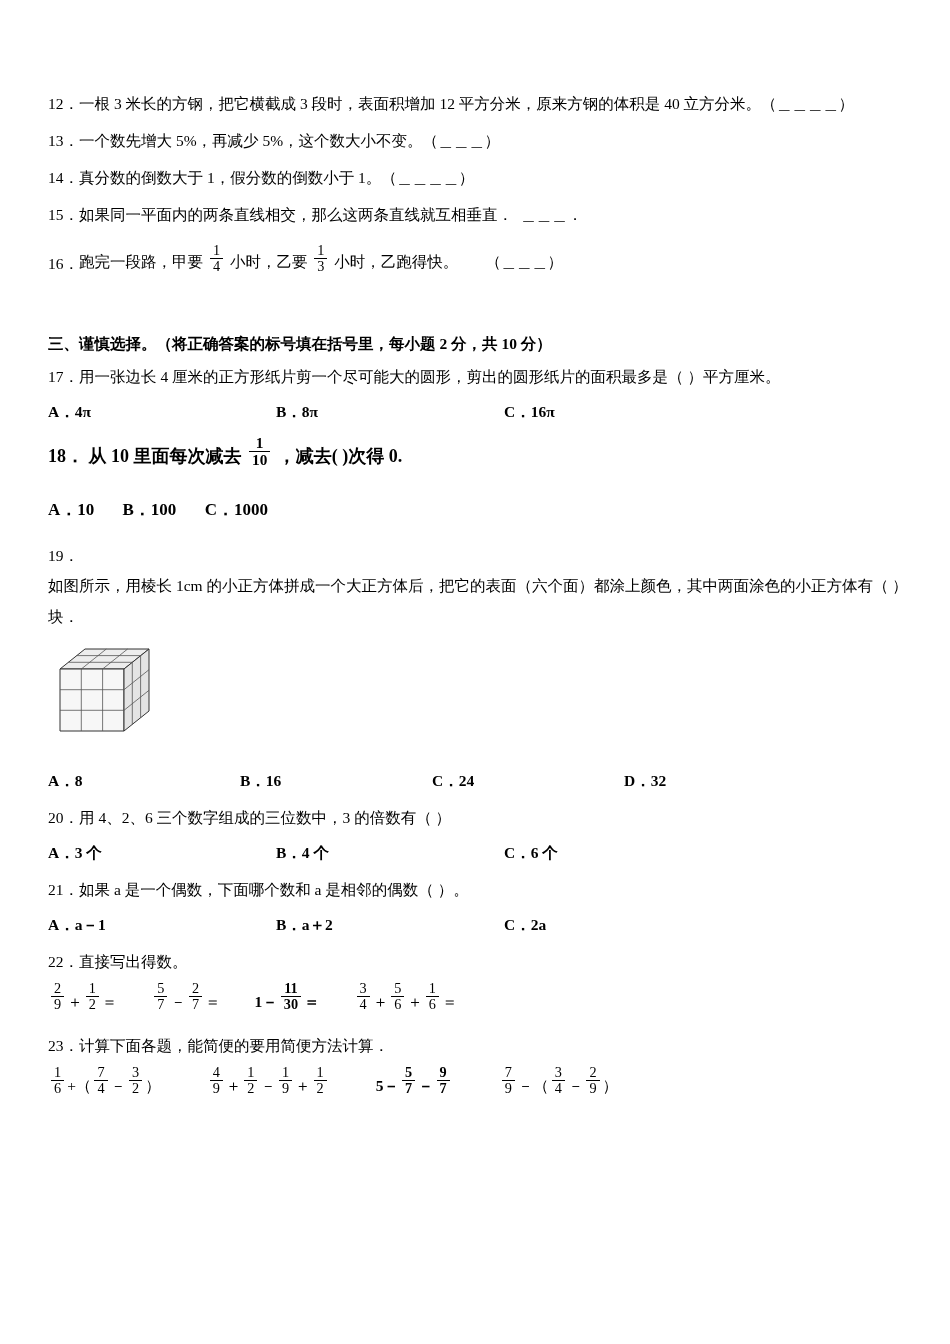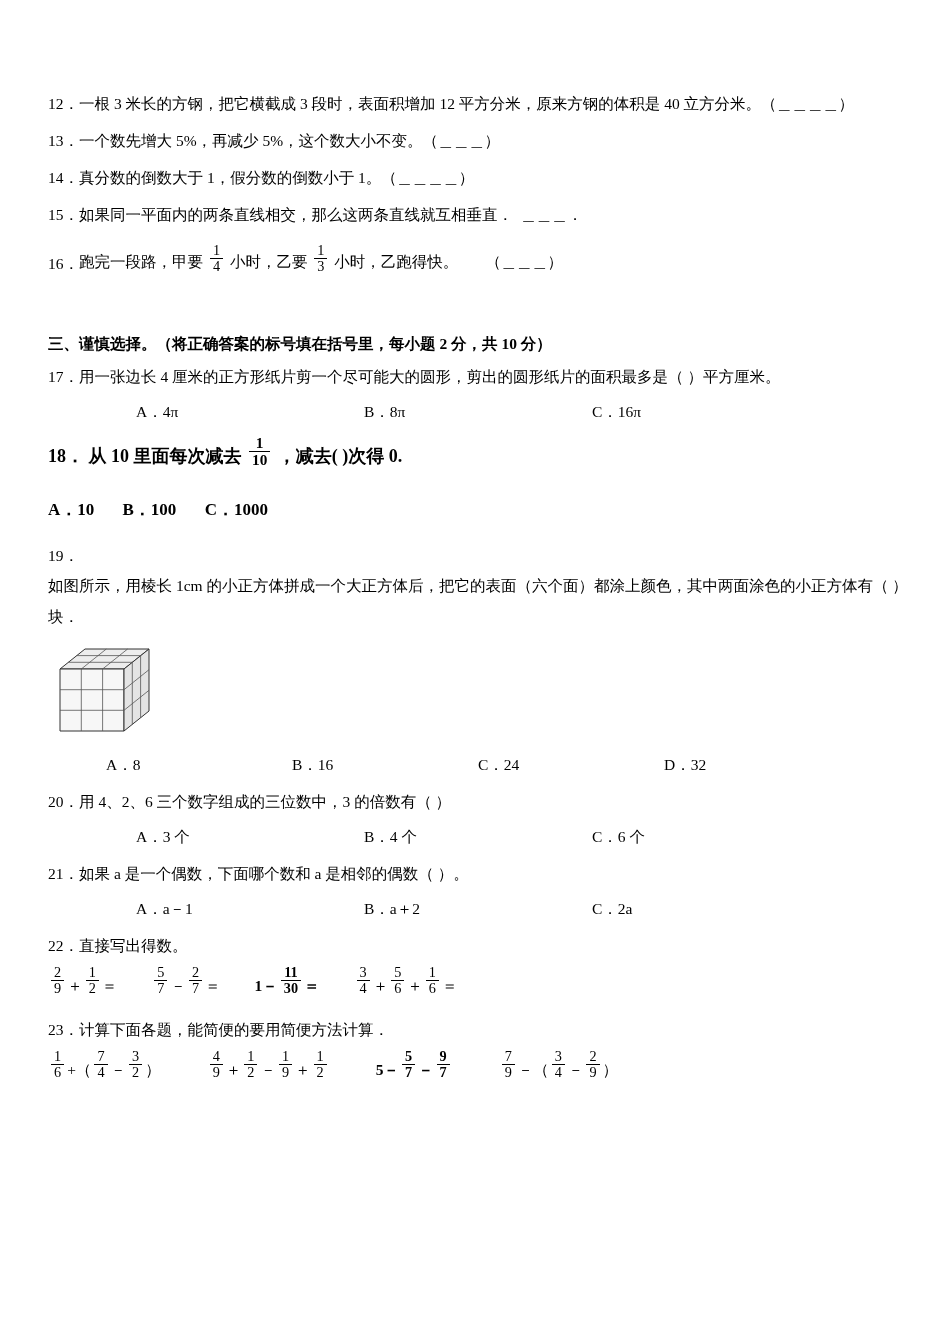--- a/index.html
+++ b/index.html
@@ -47,22 +47,21 @@
   .bold { font-weight: bold; }
   .section-head {
     font-size: 15.5px;
     font-weight: bold;
     margin: 26px 0 10px 0;
   }
   .choices {
     display: flex;
     font-size: 15.5px;
     margin: 6px 0 14px 0;
-    font-weight: normal;
-    justify-content: center;
+    font-weight: bold;
   }
   .choices .opt {
     flex: 0 0 auto;
   }
   .choices.c3 .opt { width: 228px; }
   .choices.c4 .opt { width: 186px; }
 
   
   .frac {
     display: inline-flex;
@@ -235,21 +234,21 @@
           <line x1="50.6" y1="24" x2="75.6" y2="4"></line>
 
           <line x1="80.3" y1="17.3" x2="80.3" y2="79.3"></line>
           <line x1="88.6" y1="10.6" x2="88.6" y2="72.6"></line>
           <line x1="72" y1="44.7" x2="97" y2="24.7"></line>
           <line x1="72" y1="65.3" x2="97" y2="45.3"></line>
         </g>
       </svg>
     </div>
 
-    <div class="choices c4" style="margin-top:14px;">
+    <div class="choices c4" style="margin-top:30px;gap:6px;">
       <span class="opt">A．8</span>
       <span class="opt">B．16</span>
       <span class="opt">C．24</span>
       <span class="opt">D．32</span>
     </div>
 
     <div class="q">
       <span class="num">20．</span>
       <span class="body">用 4、2、6 三个数字组成的三位数中，3 的倍数有（        ）</span>
     </div>

